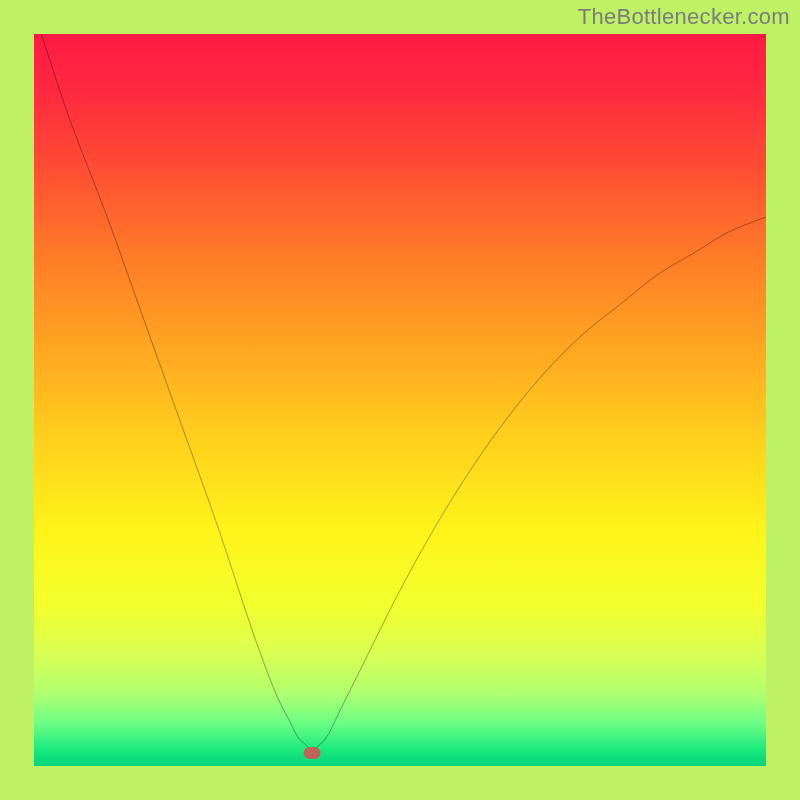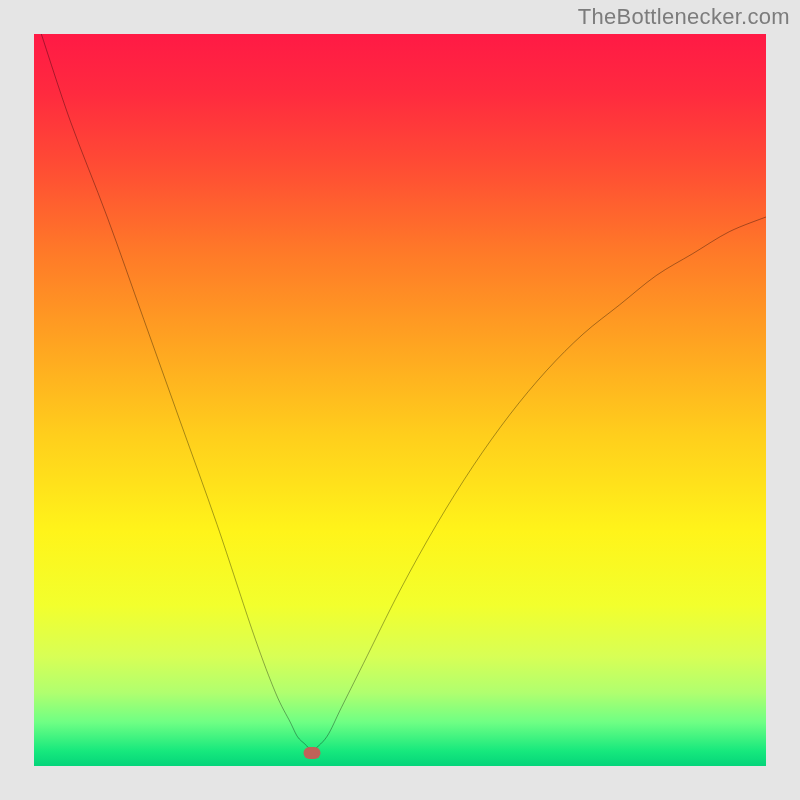--- a/index.html
+++ b/index.html
@@ -10,21 +10,21 @@
     background: #000;
     overflow: hidden;
     font-family: Arial, Helvetica, sans-serif;
   }
   .frame {
     position: absolute;
     left: 0;
     top: 0;
     width: 800px;
     height: 800px;
-    background: #e5e5e5;
+    background: #bef264;
   }
   .plot-area {
     position: absolute;
     left: 34px;
     top: 34px;
     width: 732px;
     height: 732px;
     overflow: hidden;
   }
   .gradient {

